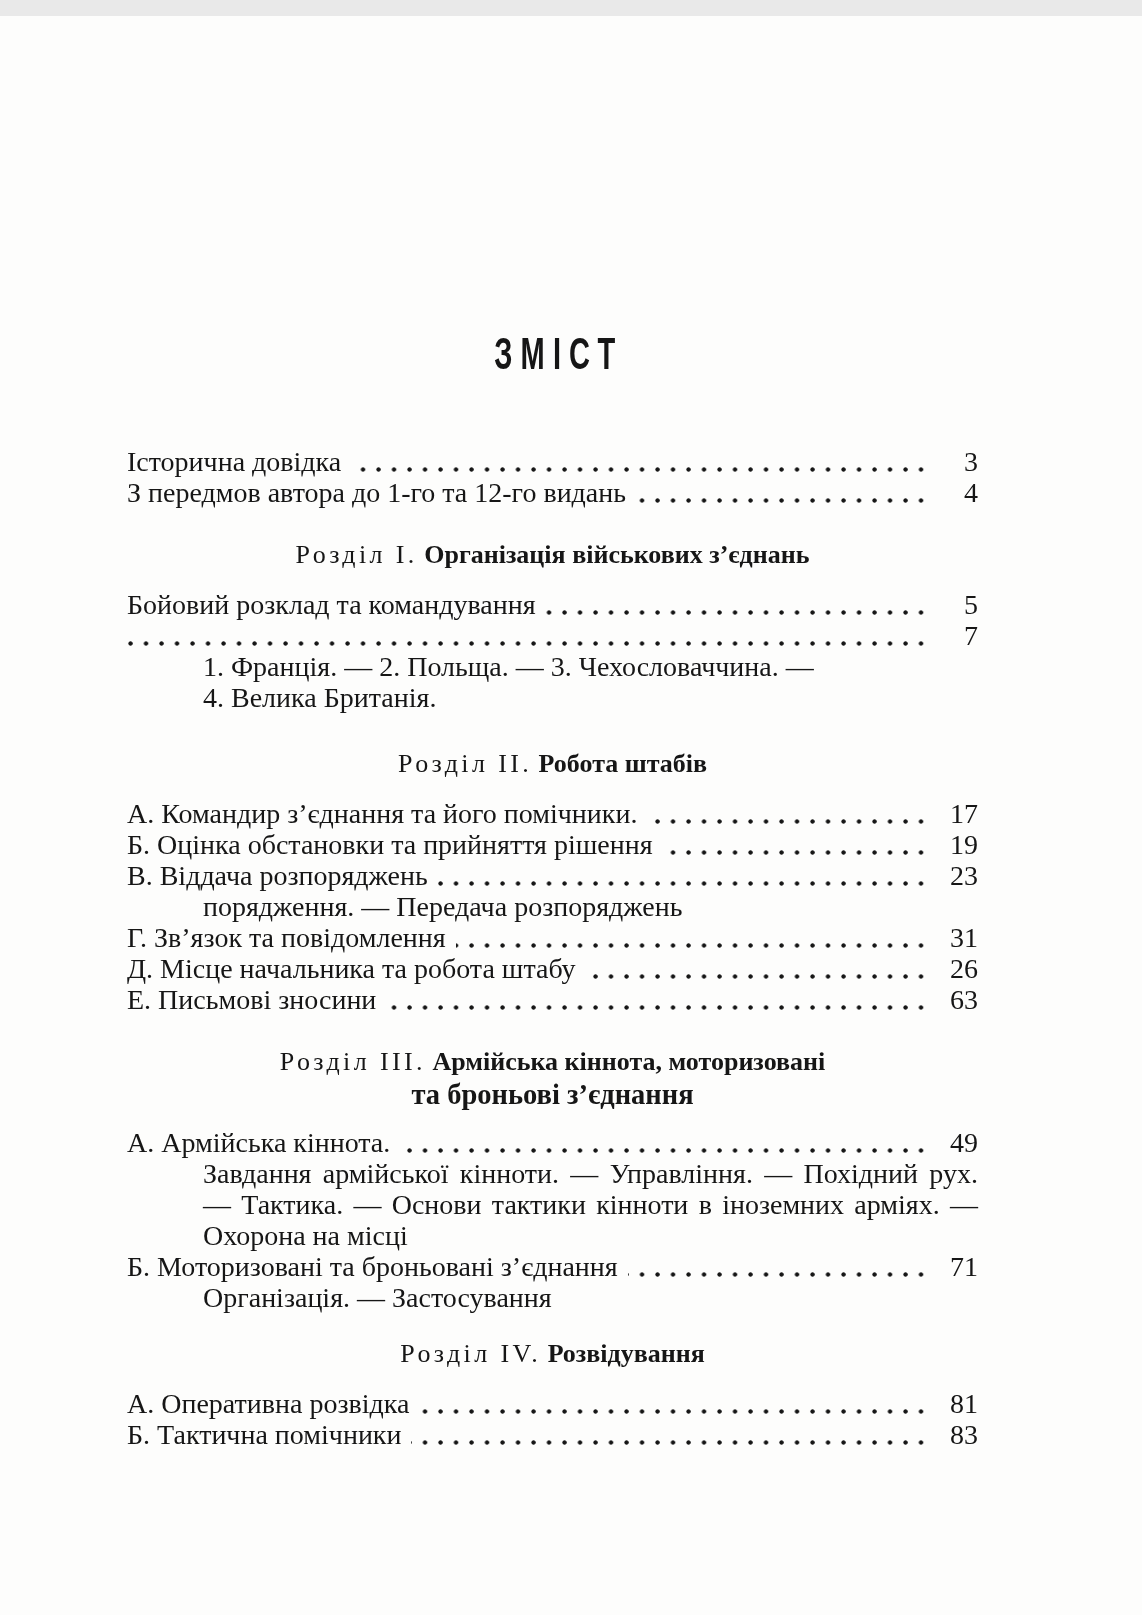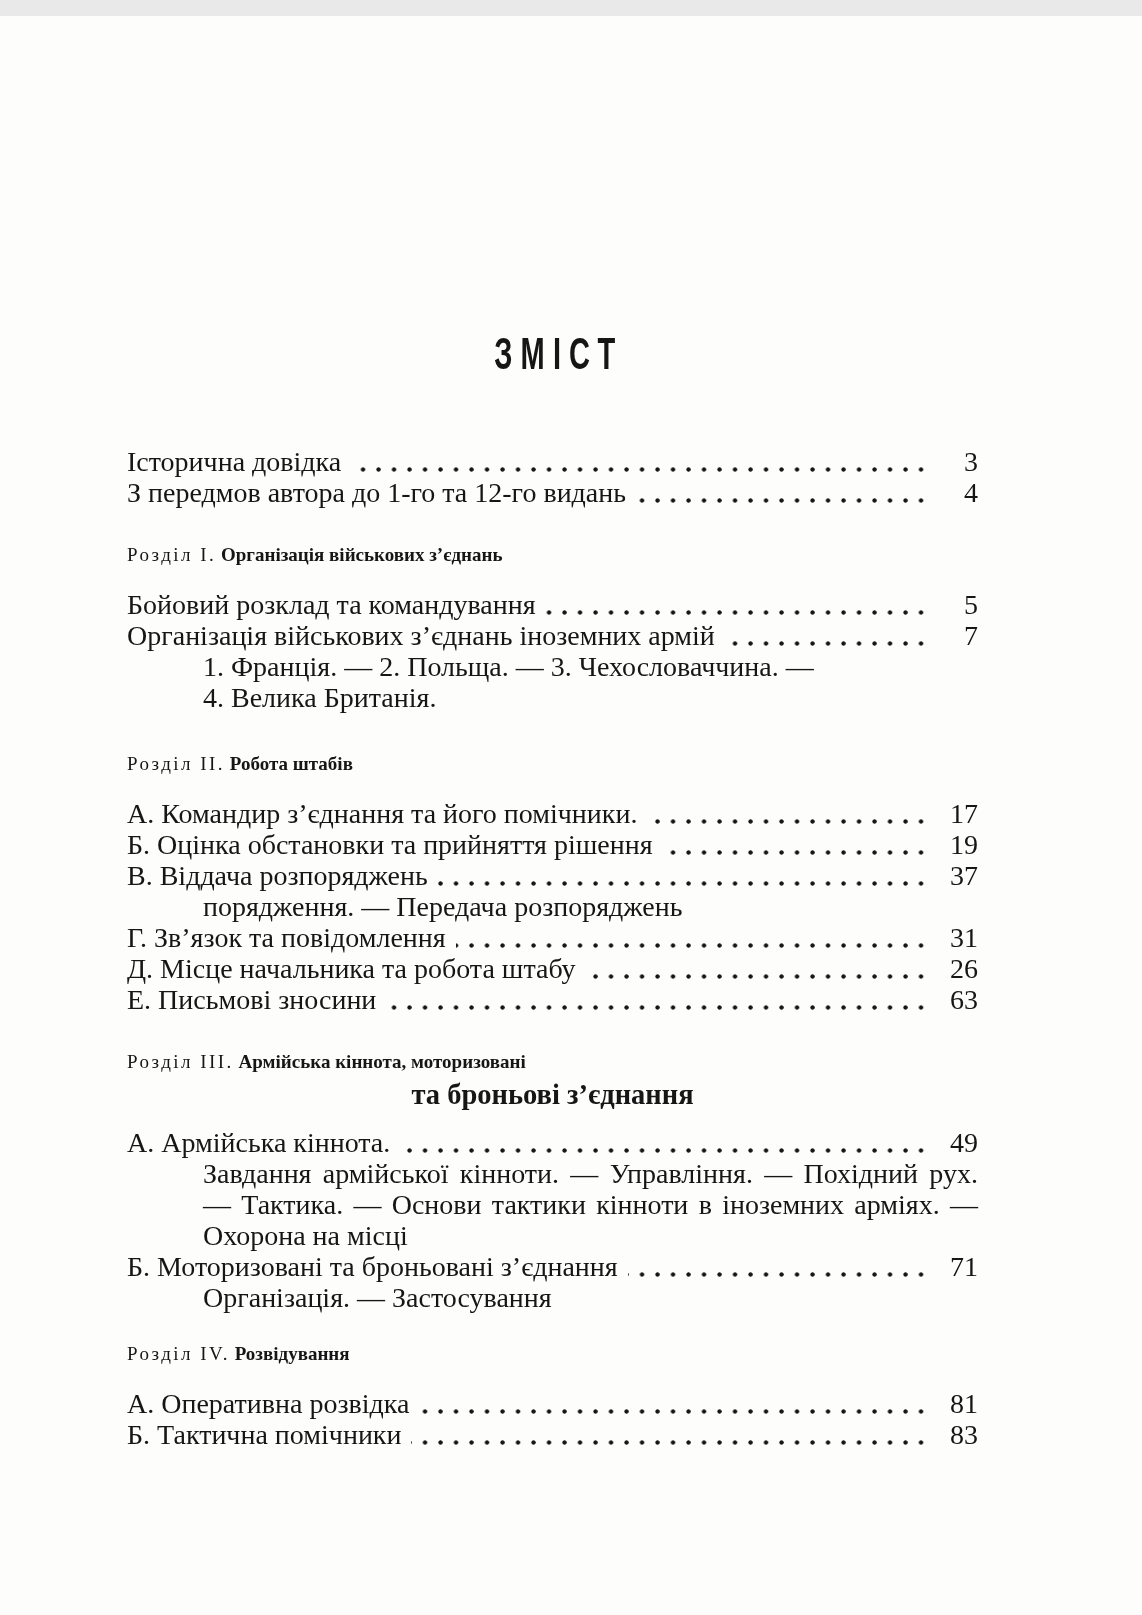--- a/index.html
+++ b/index.html
@@ -37,21 +37,21 @@
     background-repeat:repeat-x;
     background-position:left bottom 4px;
   }
   .toc-text  { background:var(--paper); padding-right:10px; white-space:nowrap; }
   .toc-fill  { flex:1 1 auto; }
   .toc-page  { background:var(--paper); padding-left:8px; min-width:46px; text-align:right; }
   .toc-sub   { padding-left:76px; }
   .stretch   { text-align:justify; text-align-last:justify; }
 
   
-  .chapter-heading { font-size:19px; line-height:33px; margin:30px 0 18px; }
+  .chapter-heading { text-align:center; font-size:26px; line-height:33px; margin:30px 0 18px; }
   .chapter-prefix  { letter-spacing:0.13em; }
   .chapter-title   { font-weight:700; }
   .chapter-title-line2 { text-align:center; font-size:28.5px; line-height:33px; font-weight:700;
                          margin:0 0 18px; }
   .sec-2 .chapter-heading { margin-top:34px; }
   .sec-3 .chapter-heading { margin:30px 0 0; }
   .sec-3 .chapter-title-line2 { margin-bottom:16px; }
   .sec-4 .chapter-heading { margin-top:24px; }
 </style>
 </head>
@@ -81,21 +81,20 @@
       <div class="chapter-heading">
         <span class="chapter-prefix">Розділ I.</span>
         <span class="chapter-title">Організація військових з’єднань</span>
       </div>
       <div class="toc-row">
         <span class="toc-text">Бойовий розклад та командування</span>
         <span class="toc-fill"></span>
         <span class="toc-page">5</span>
       </div>
       <div class="toc-row">
-        <span class="toc-text">Організація військових з’єднань іноземних армій</span>
         <span class="toc-fill"></span>
         <span class="toc-page">7</span>
       </div>
       <div class="toc-sub">1. Франція. — 2. Польща. — 3. Чехословаччина. —</div>
       <div class="toc-sub">4. Велика Британія.</div>
     </div>
 
     <div class="toc-block sec-2">
       <div class="chapter-heading">
         <span class="chapter-prefix">Розділ II.</span>
@@ -107,21 +106,21 @@
         <span class="toc-page">17</span>
       </div>
       <div class="toc-row">
         <span class="toc-text">Б. Оцінка обстановки та прийняття рішення</span>
         <span class="toc-fill"></span>
         <span class="toc-page">19</span>
       </div>
       <div class="toc-row">
         <span class="toc-text">В. Віддача розпоряджень</span>
         <span class="toc-fill"></span>
-        <span class="toc-page">37</span>
+        <span class="toc-page">23</span>
       </div>
       <div class="toc-sub">порядження. — Передача розпоряджень</div>
       <div class="toc-row">
         <span class="toc-text">Г. Зв’язок та повідомлення</span>
         <span class="toc-fill"></span>
         <span class="toc-page">31</span>
       </div>
       <div class="toc-row">
         <span class="toc-text">Д. Місце начальника та робота штабу</span>
         <span class="toc-fill"></span>

